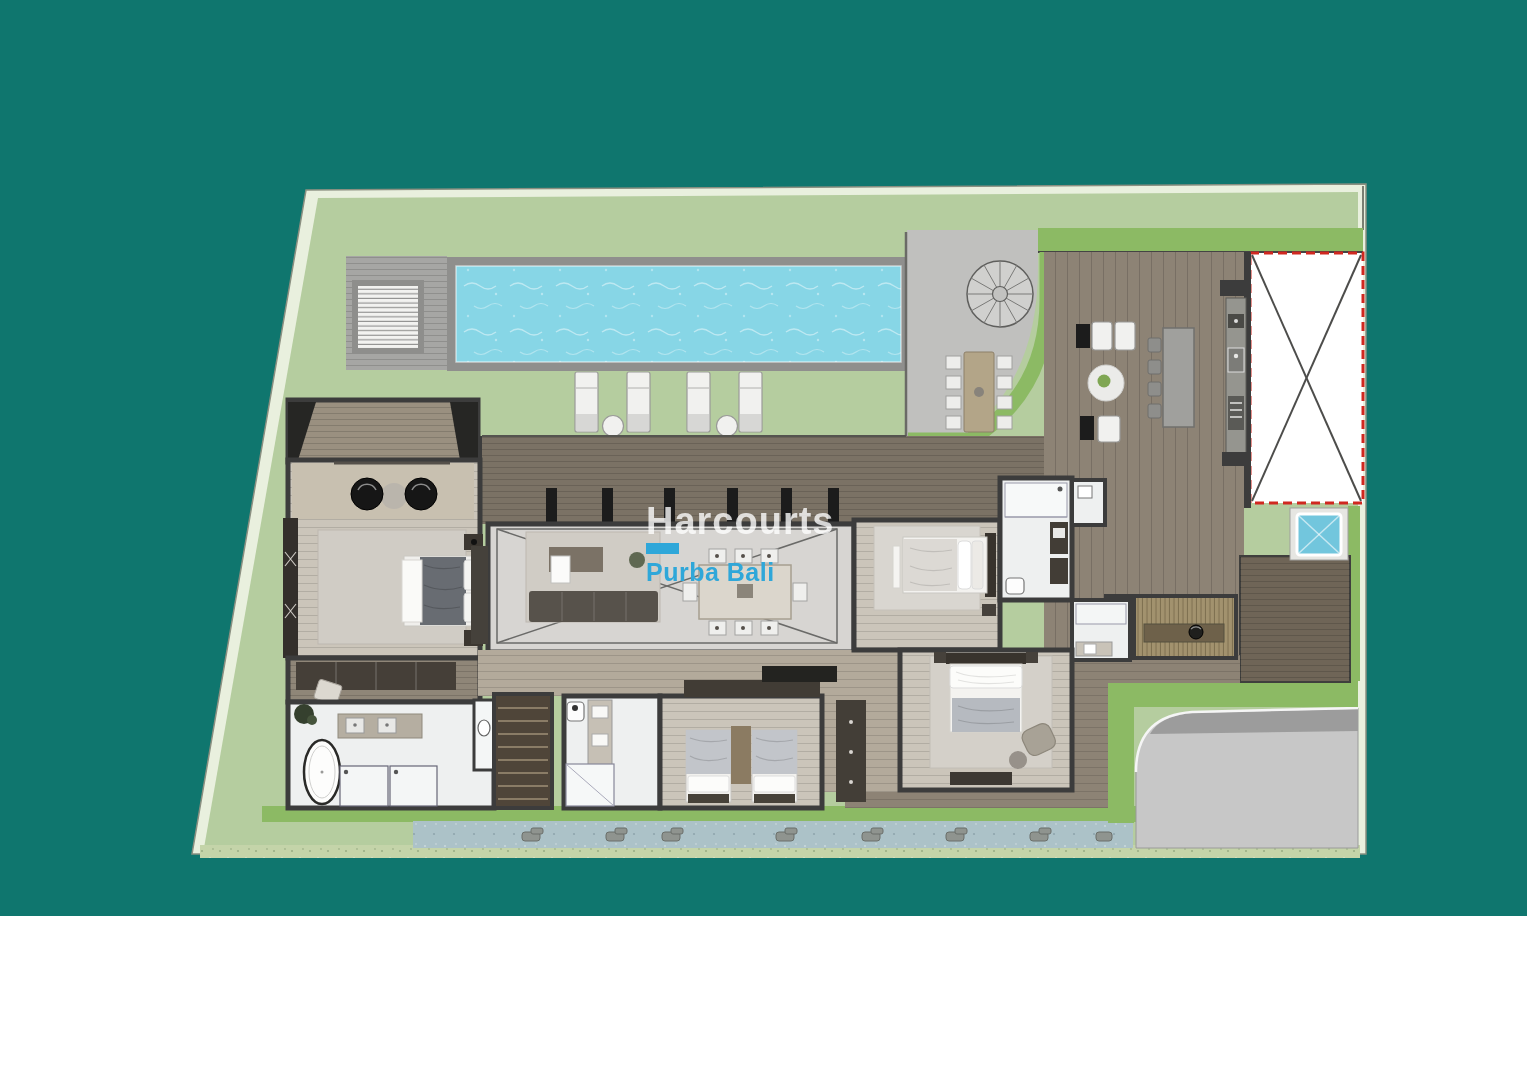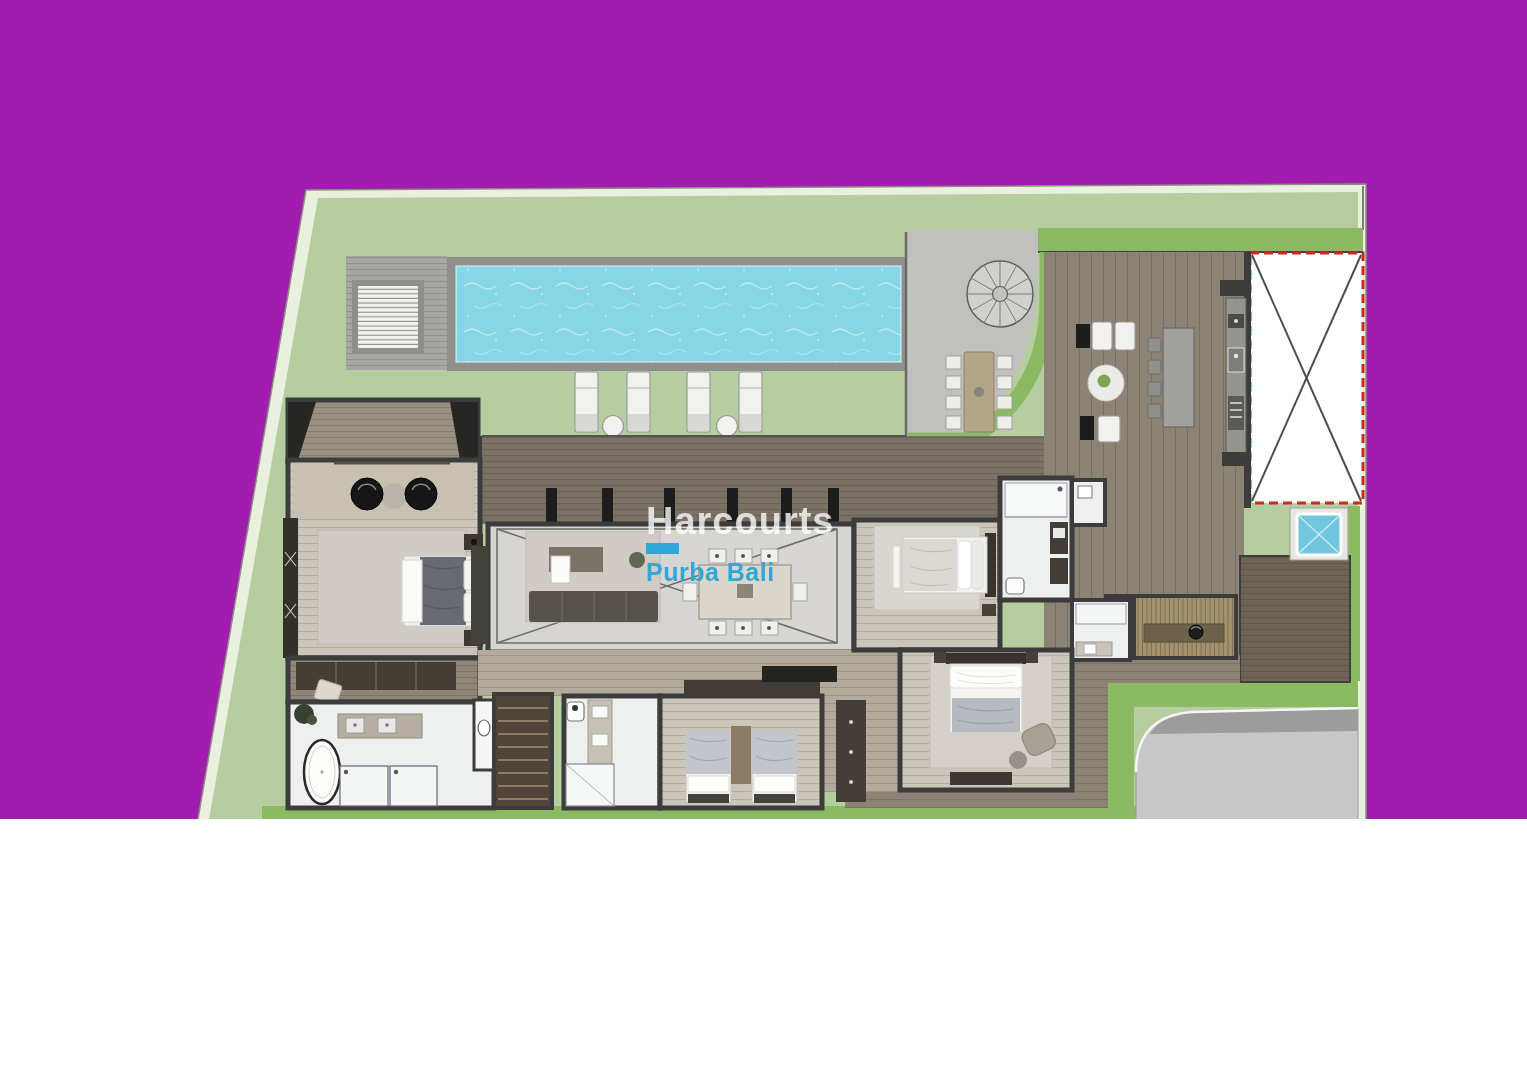--- a/index.html
+++ b/index.html
@@ -1,16 +1,16 @@
 <!DOCTYPE html>
 <html style="--margin: #e9f0de; --lawn: #b5cd9f; --green2: #8cba64; --pool: #87d6e6; --poolframe: #8f8f8d; --paving: #c0c0be; --deck: #8d8375; --walkway: #7b7265; --darkdeck: #6f6557; --wall: #3c3c3c; --living: #d7d5d2; --bedfloor: #cbc5ba; --bath: #eef0f0; --rug: #d0ccc5; --drive: #c7c7c7; --pond: #acc2c8; --hedge: #c4d4a9; --accent: #d02820; --jacuzzi: #72c6dd; --brand: #2fa7d9; --wmwhite: rgba(255,255,255,0.78); --terrace: #9a9080; --corridor: #b3aa9b; --stairs: #4f4539; --furnwhite: #f1f1ef; --furndark: #1c1c1c;"><head>
 <meta charset="utf-8">
 <style>
   html,body{margin:0;padding:0;background:#fff;}
-  .stage{position:relative;width:1527px;height:819px;background:#a21caf;overflow:hidden;
+  .stage{position:relative;width:1527px;height:916px;background:#0f766e;overflow:hidden;
          font-family:"Liberation Sans", sans-serif;}
   svg{display:block}
   
   .f-margin{fill:var(--margin);stroke:#8b9081;stroke-width:1.5}
   .f-lawn{fill:var(--lawn)}
   .f-green2{fill:var(--green2)}
   .f-poolframe{fill:var(--poolframe)}
   .f-water{fill:var(--pool)}
   .f-paving{fill:var(--paving)}
   .f-deck{fill:var(--deck)}

